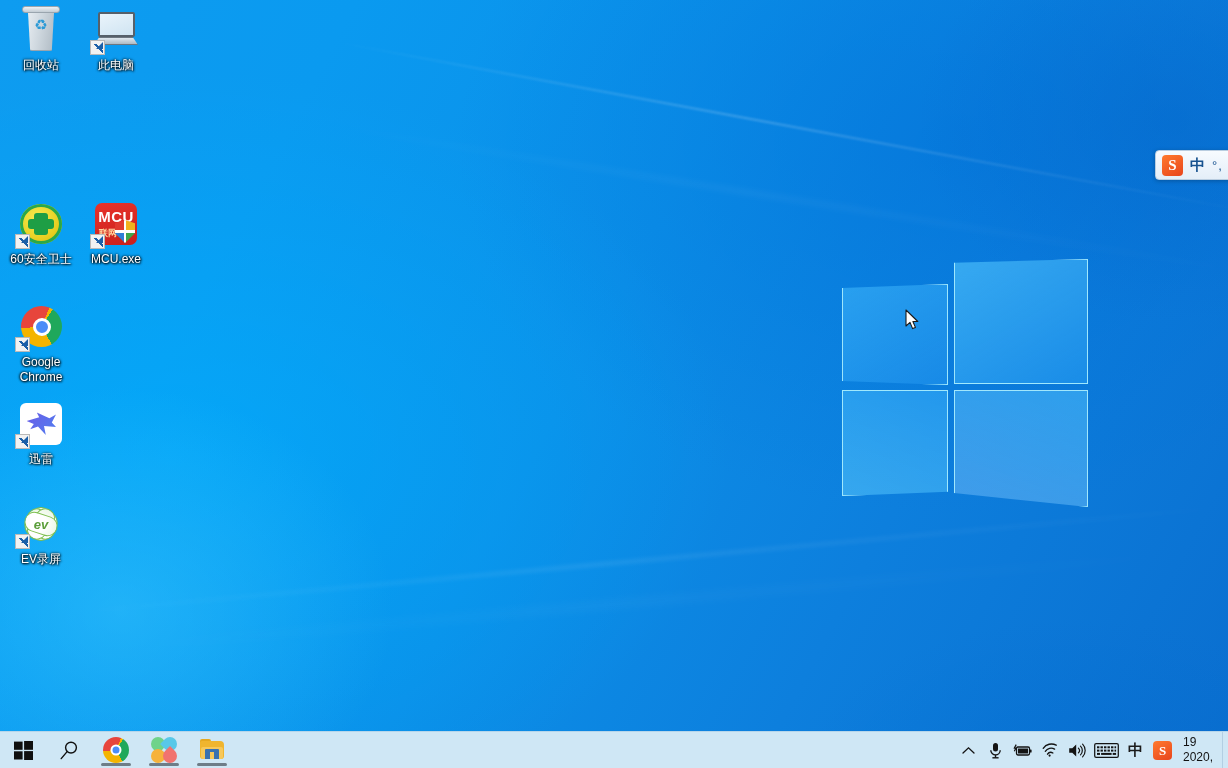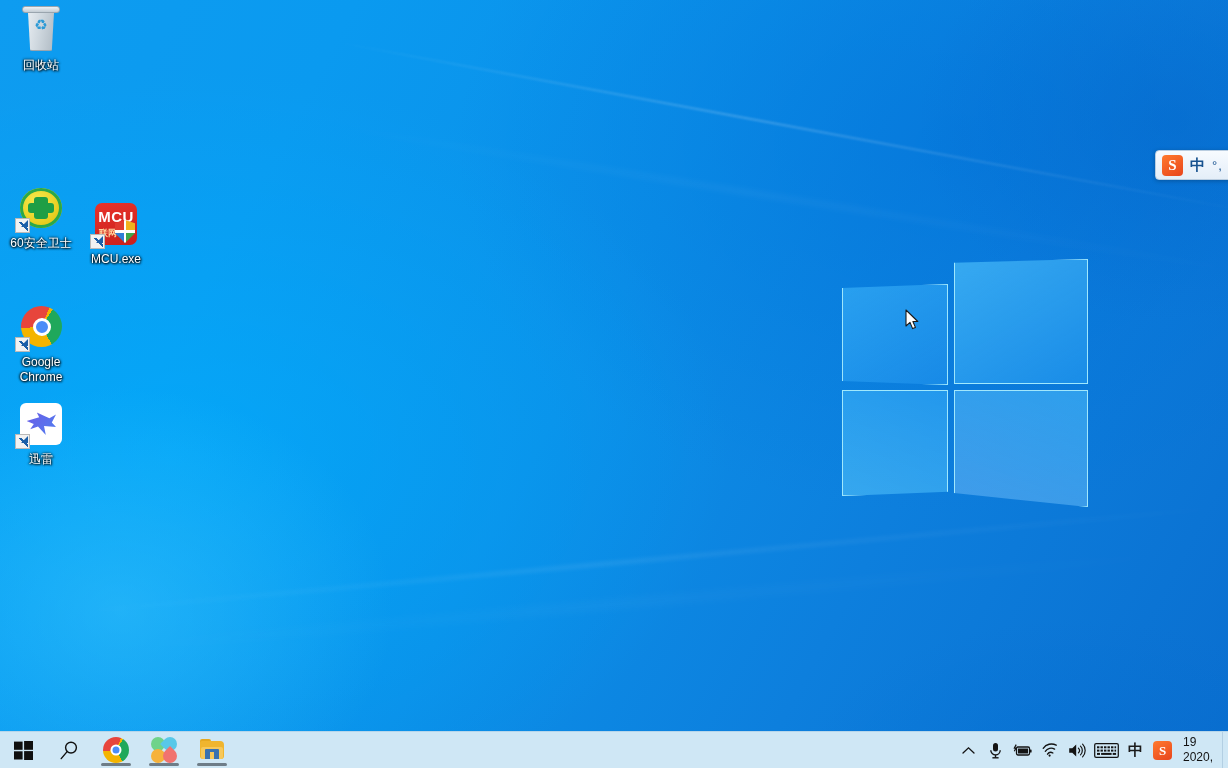--- a/index.html
+++ b/index.html
@@ -232,24 +232,32 @@
   <div class="dicon" style="left:3px;top:6px">
     <div class="art">
       <div class="rb">
           <i>♻</i>
         </div>
         <div class="rb-lid"></div>
     </div>
     <div class="lbl">回收站</div>
   </div>
 
-
-
-
-  <div class="dicon" style="left:3px;top:184px">
+  <div class="dicon" style="left:78px;top:6px">
+    <div class="art">
+      <div class="pc-scr"></div>
+        <div class="pc-base"></div>
+      <span class="shortcut"></span>
+    </div>
+    <div class="lbl">此电脑</div>
+  </div>
+
+
+
+  <div class="dicon" style="left:3px;top:200px">
     <div class="art">
       <div class="s360"></div>
       <span class="shortcut"></span>
     </div>
     <div class="lbl">60安全卫士</div>
   </div>
 
   <div class="dicon" style="left:78px;top:200px">
     <div class="art">
       <div class="mcu">
@@ -282,20 +290,34 @@
   <div class="dicon" style="left:3px;top:303px">
     <div class="art">
       <div class="chr">
           <span class="ctr"></span>
         </div>
       <span class="shortcut"></span>
     </div>
     <div class="lbl">Google Chrome</div>
   </div>
 
+  <div class="dicon" style="left:3px;top:500px">
+    <div class="art">
+      <div class="ev">
+        <span class="p"></span>
+          <span class="p"></span>
+          <span class="p"></span>
+          <span class="p"></span>
+          <span class="p"></span>
+        <span class="txt">ev</span>
+      </div>
+      <span class="shortcut"></span>
+    </div>
+    <div class="lbl">EV录屏</div>
+  </div>
 
   <svg id="cursor" viewBox="0 0 14 21">
     <path d="M1,1 L1,17 L5,13.4 L7.6,19.6 L10.4,18.4 L7.9,12.5 L12.8,12.5 Z" fill="#ffffff" stroke="#1a1a1a" stroke-width="1.1" stroke-linejoin="round"></path>
   </svg>
 </div>
 
 <div id="sogou-float">
   <span class="sg-logo">S</span>
   <span class="sg-cn">中</span>
   <span class="sg-pun">°,</span>

